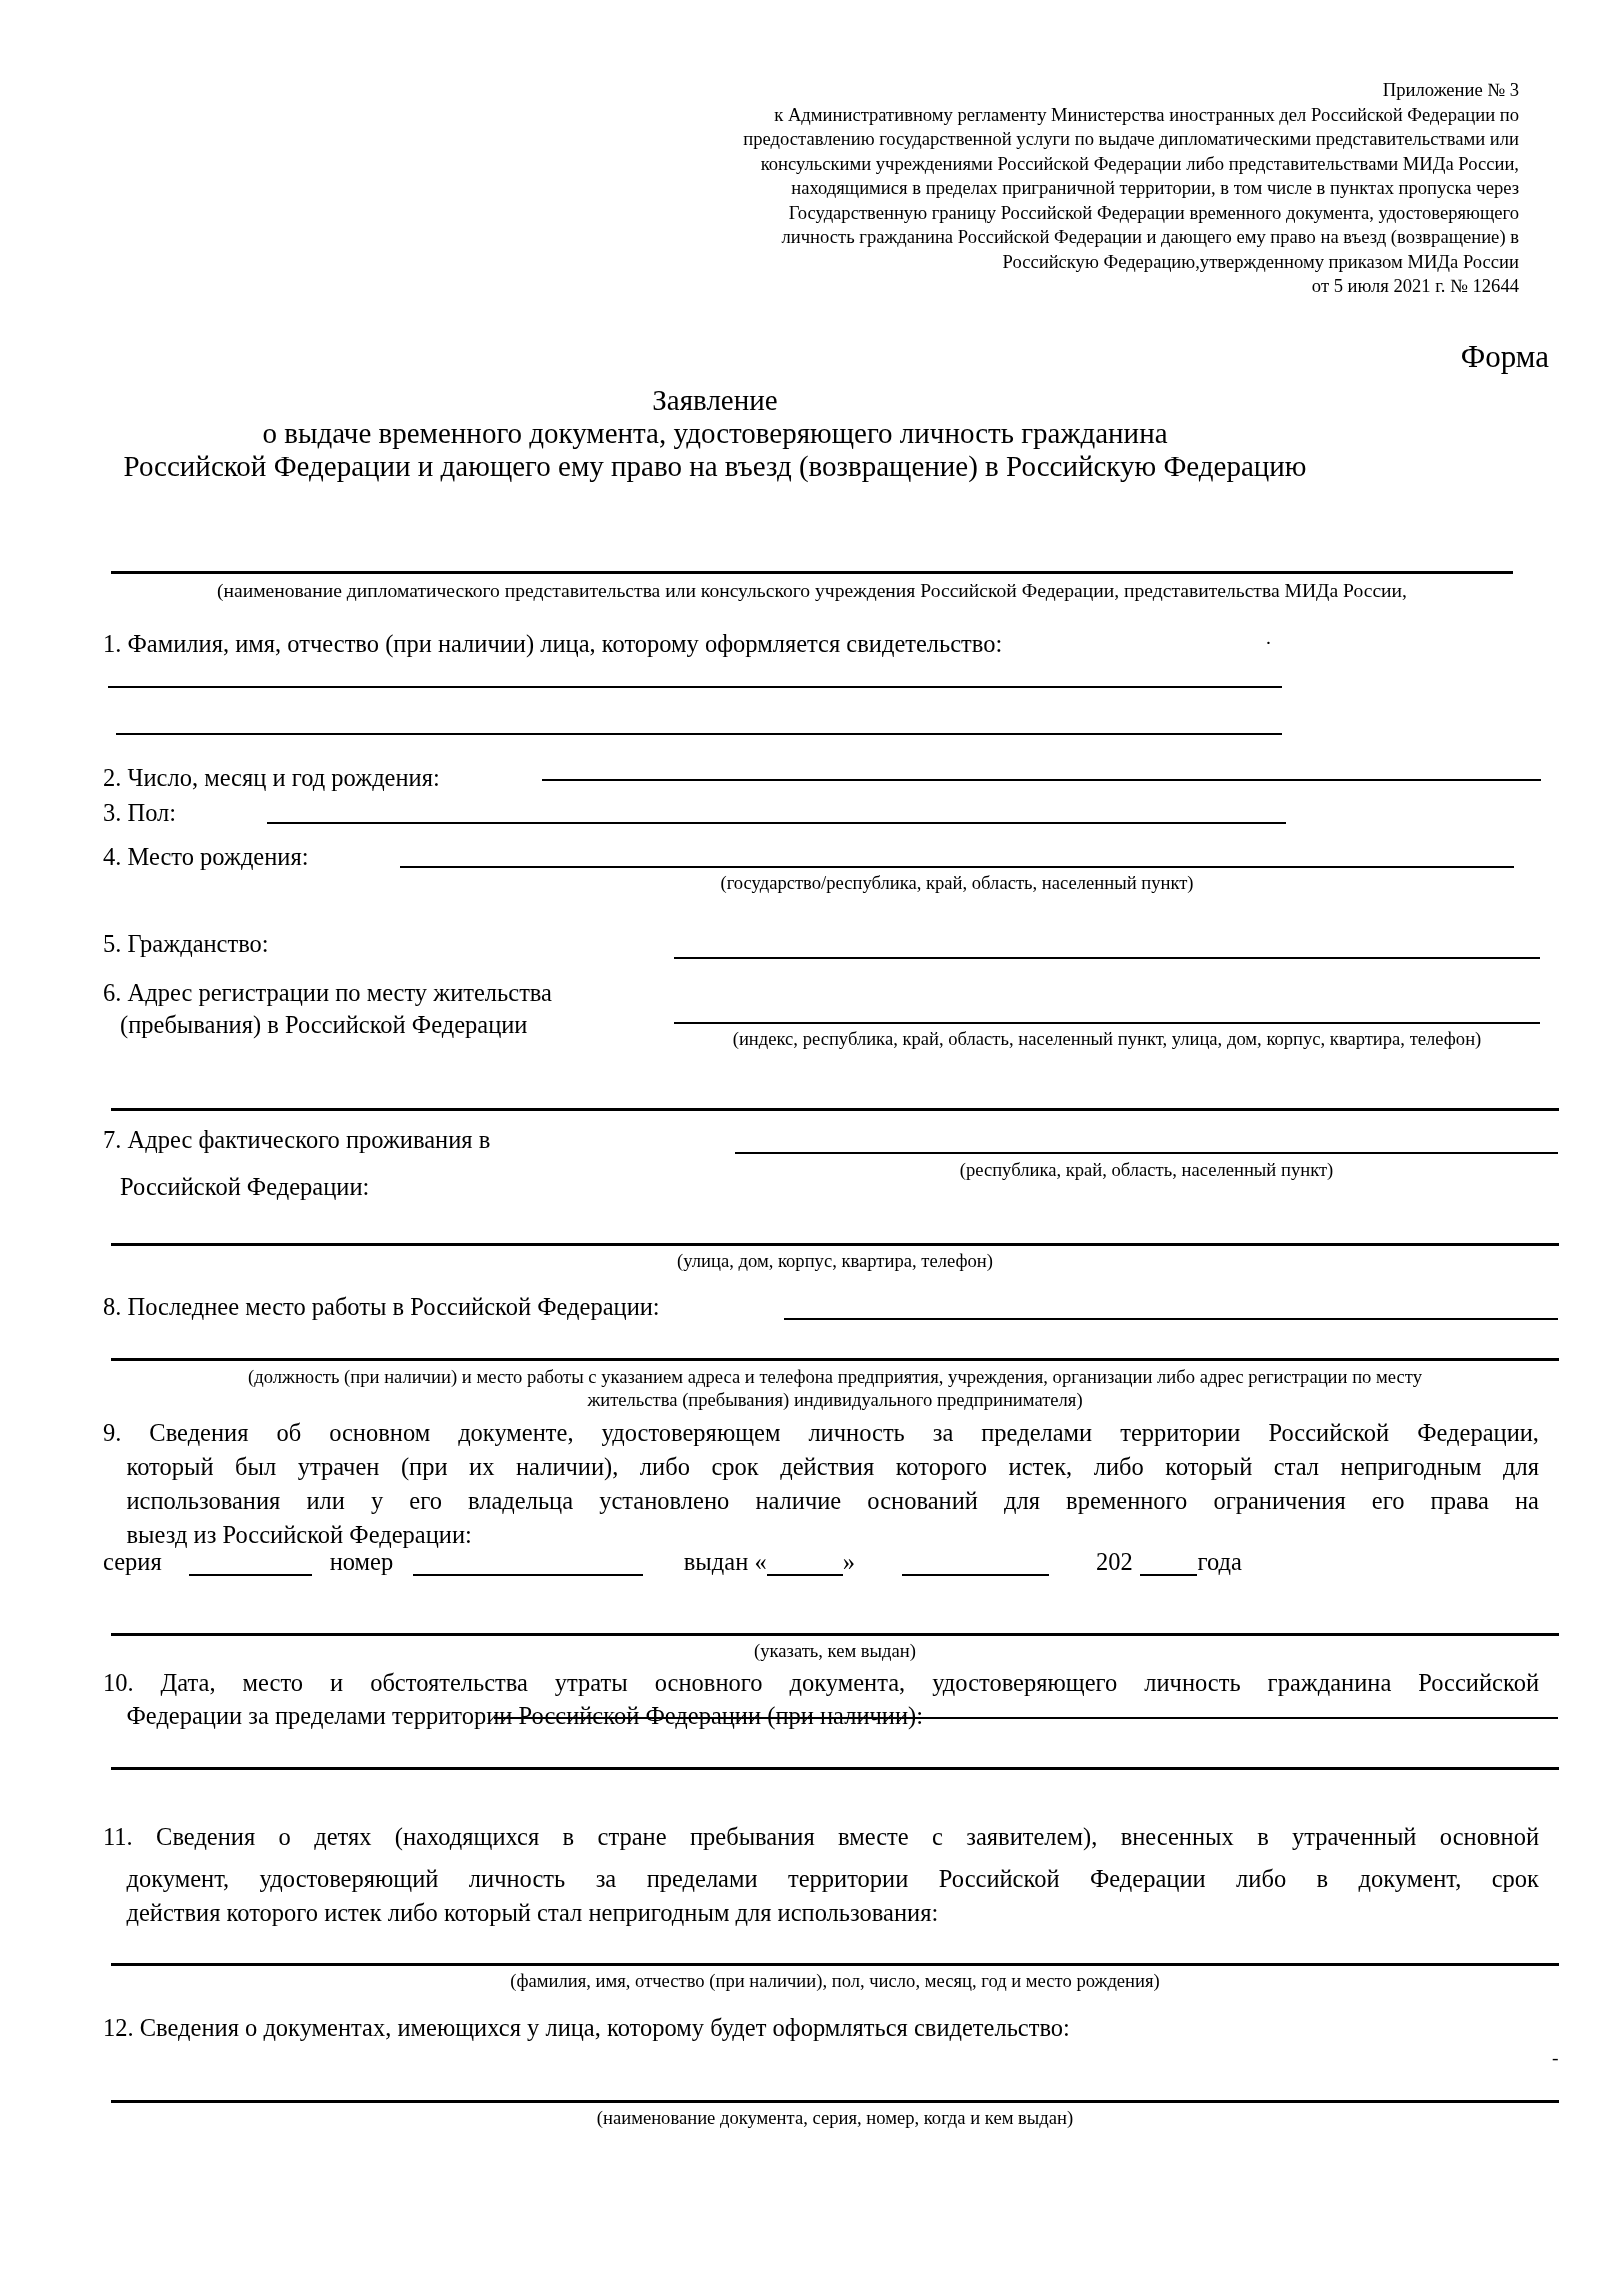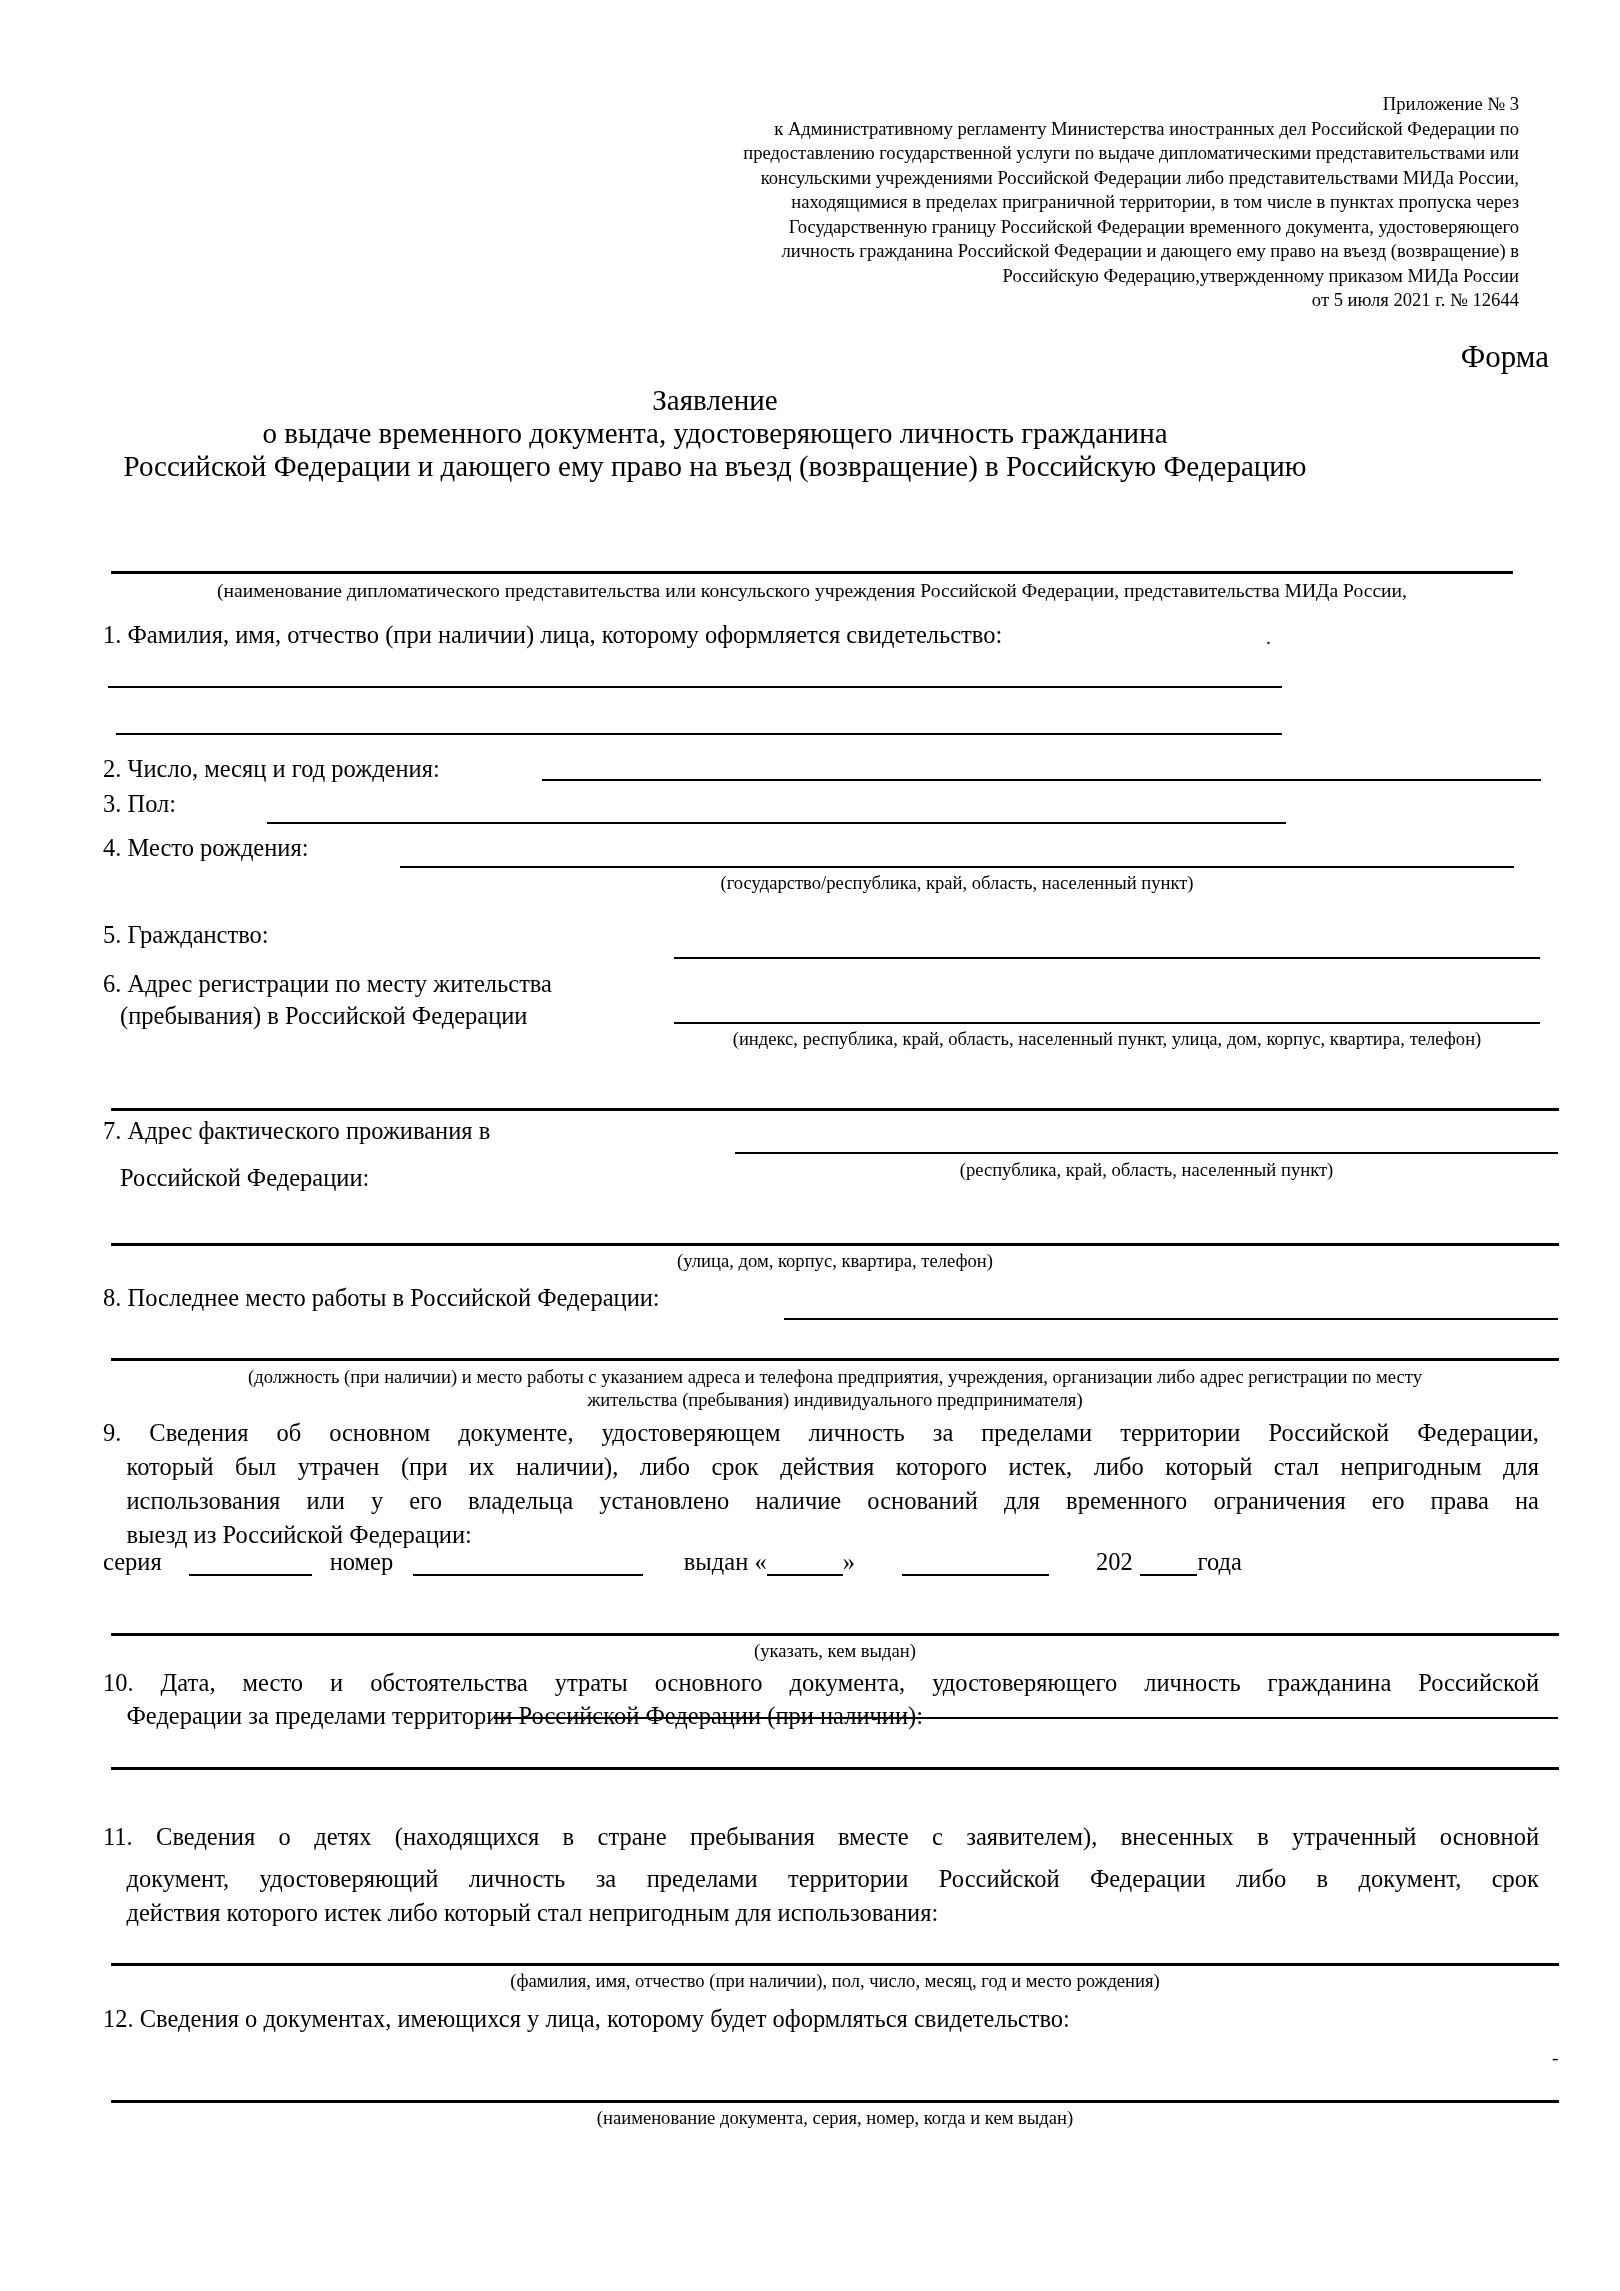--- a/index.html
+++ b/index.html
@@ -6,31 +6,31 @@
   .page{
     position:relative;
     width:1620px;height:2292px;
     background:#ffffff;
     font-family:"Liberation Serif","DejaVu Serif",serif;
     color:#000;
     overflow:hidden;
   }
   .abs{position:absolute;}
   
-  .appendix{top:92px;right:101px;width:1098px;text-align:right;font-size:18.6px;line-height:24.5px;}
+  .appendix{top:78px;right:101px;width:1098px;text-align:right;font-size:18.6px;line-height:24.5px;}
   .forma{top:339px;right:71px;font-size:31px;}
   
   .title{top:384px;left:0;width:1430px;text-align:center;font-size:29px;line-height:33px;}
   
   .rule{position:absolute;background:#000;height:2px;}
   .rule.thick{height:2.9px;}
   
   .cap{position:absolute;font-size:18.6px;text-align:center;white-space:nowrap;}
   .inst-cap{top:579px;left:111px;width:1402px;text-align:center;font-size:19.6px;line-height:23.5px;position:absolute;}
-  .item{position:absolute;font-size:24.5px;white-space:nowrap;}
+  .item{position:absolute;font-size:24.5px;white-space:nowrap;margin-top:9px;}
   .para{position:absolute;font-size:24.5px;line-height:34px;}
   .jline{text-align:justify;text-align-last:justify;}
   .ind{margin-left:23.5px;}
   .photo{top:623px;left:1350px;font-size:25.5px;line-height:54px;position:absolute;}
   .stray{position:absolute;font-size:19.6px;}
   
   .seriya-row{position:absolute;top:1547px;left:103px;width:1294px;display:flex;align-items:flex-end;font-size:24.5px;}
   .seriya-row .bl{border-bottom:2px solid #000;height:27.4px;display:inline-block;}
   .seriya-row .t{white-space:nowrap;}
   .bl1{width:123px;margin-left:27.4px;margin-right:17.6px;}

